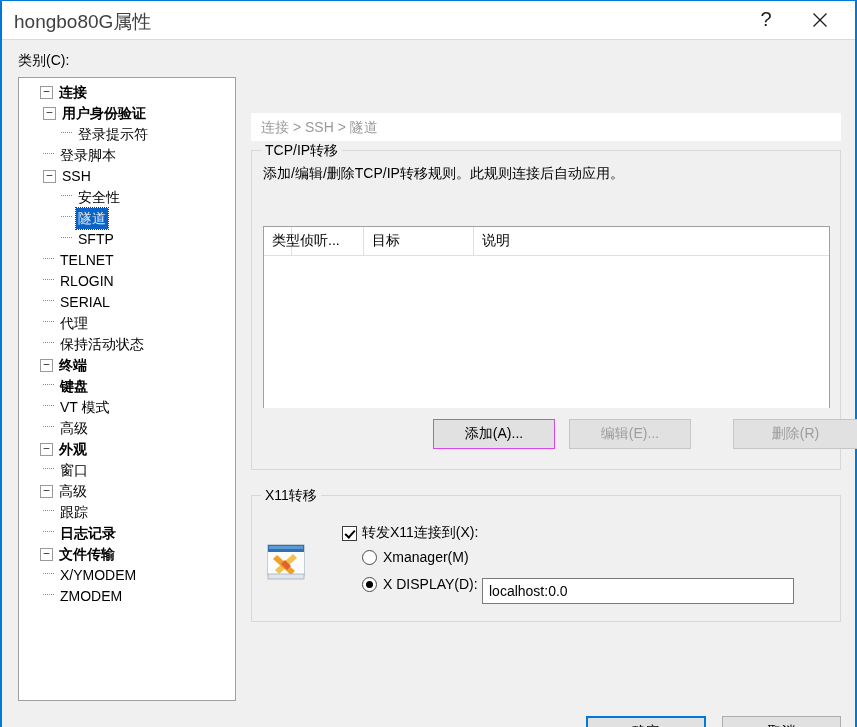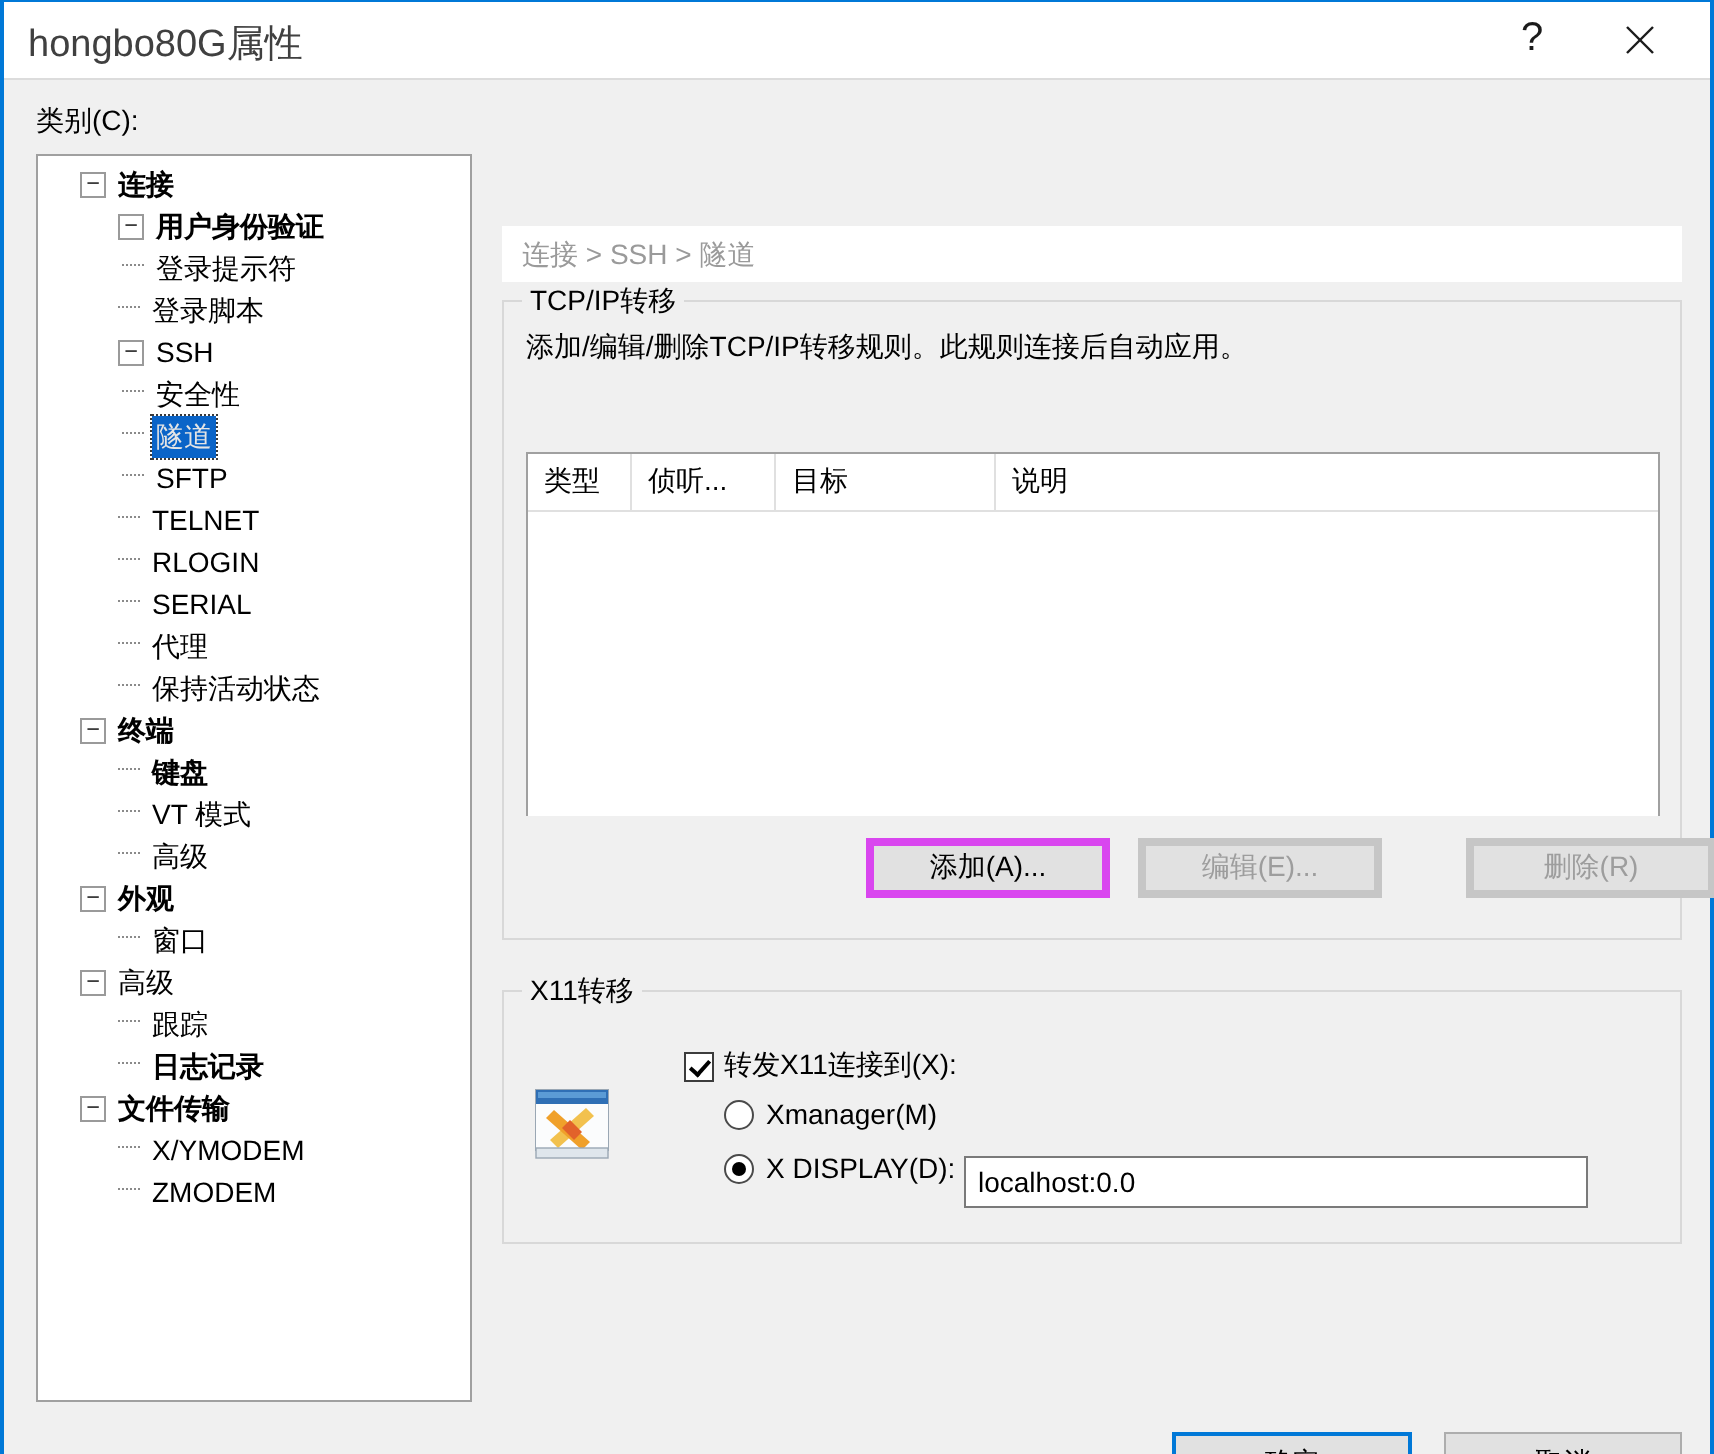--- a/index.html
+++ b/index.html
@@ -85,21 +85,21 @@
     display: inline-block;
     padding: 0 2px;
   }
   .tnode.bold .tlabel { font-weight: bold; }
   .tnode.sel .tlabel {
     background: #0a64c8;
     color: #e5e5e5;
     outline: 1px dotted #3a3a3a;
   }
   .lvl0 { padding-left: 6px; margin-left: 15px; }
-  .lvl1 { padding-left: 40px; }
+  .lvl1 { padding-left: 24px; }
   .lvl2 { padding-left: 42px; }
   .exp {
     display: inline-block;
     width: 11px; height: 11px;
     line-height: 9px;
     text-align: center;
     border: 1px solid #9a9a9a;
     background: #fff;
     font-size: 11px;
     color: #3d3d3d;
@@ -183,21 +183,21 @@
   .btnrow {
     position: absolute;
     left: 11px; top: 268px;
     width: 567px; height: 30px;
   }
   .btn {
     position: absolute;
     top: 0;
     height: 30px;
     background: #e1e1e1;
-    border: 4px solid #d946ef;
+    border: 1px solid #d946ef;
     box-sizing: border-box;
     font-size: 14px;
     font-family: "Liberation Sans", sans-serif;
     color: #000;
     display: flex; align-items: center; justify-content: center;
     cursor: default;
     white-space: nowrap;
   }
   .btn.disabled { color: #9d9d9d; border-color: #c6c6c6; background: #e1e1e1; }
   #btn-add  { left: 170px; width: 122px; }
@@ -344,21 +344,21 @@
       </div>
 
     <div class="breadcrumb">连接 &gt; SSH &gt; 隧道</div>
 
     <div class="group" id="grp-tcp">
       <div class="group-title">TCP/IP转移</div>
       <div class="desc">添加/编辑/删除TCP/IP转移规则。此规则连接后自动应用。</div>
 
       <div class="listbox">
         <div class="lhead" id="list-head">
-            <div class="col" style="width: 52px;">类型</div>
+            <div class="col" style="width: 28px;">类型</div>
             <div class="col" style="width: 72px;">侦听...</div>
             <div class="col" style="width: 110px;">目标</div>
             <div class="col" style="width: 331px; border-right: none;">说明</div>
           </div>
         <div class="lbody"></div>
       </div>
 
       <div class="btnrow">
         <div class="btn" id="btn-add">添加(A)...</div>
         <div class="btn disabled" id="btn-edit">编辑(E)...</div>

